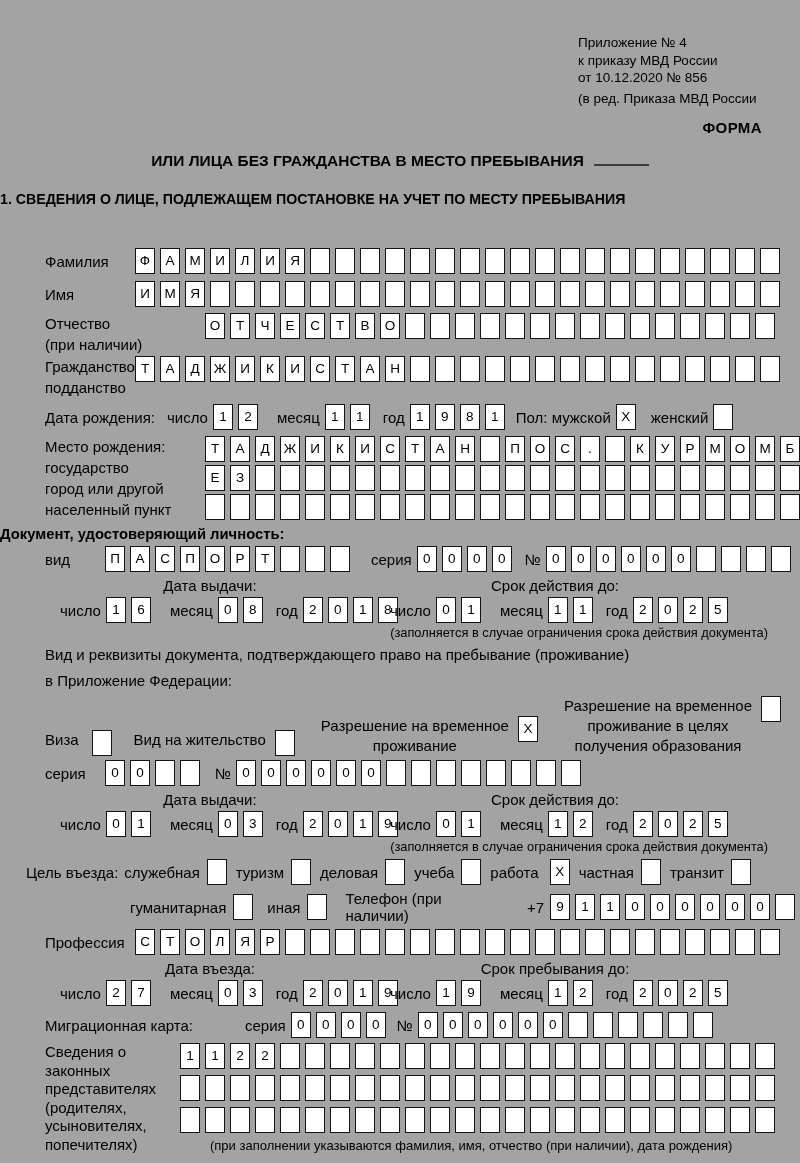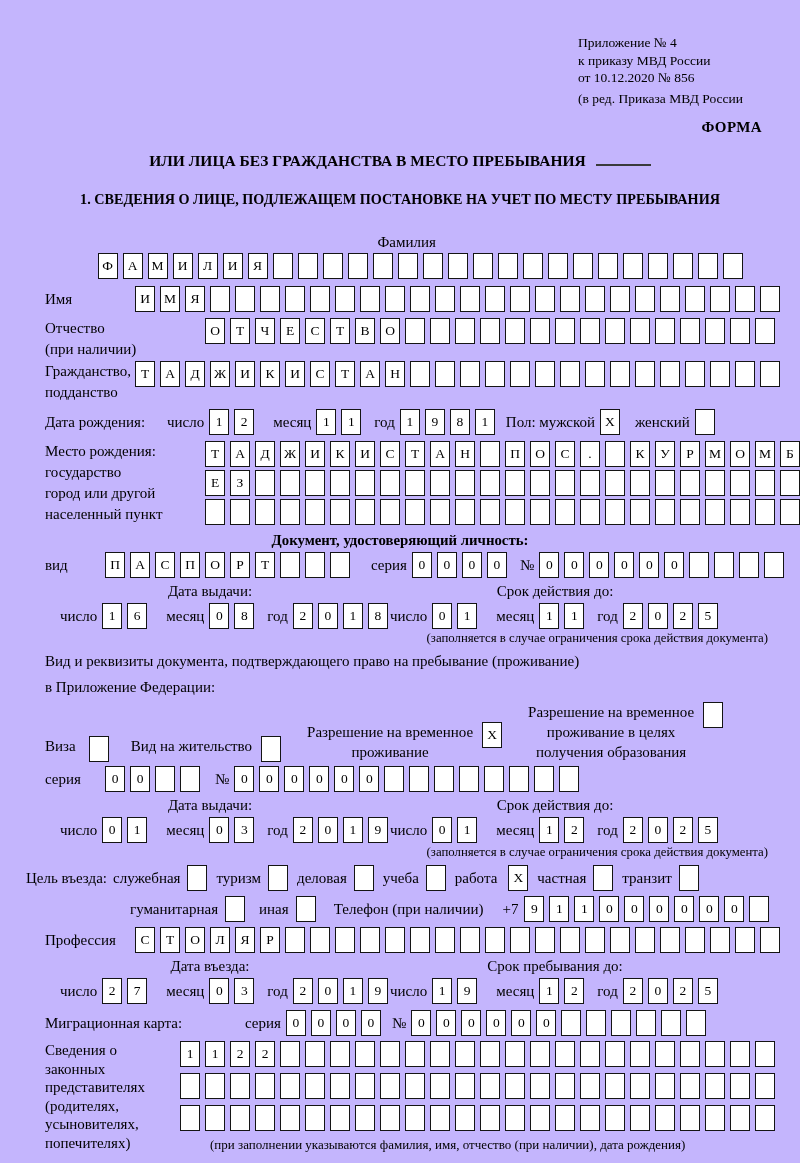--- a/index.html
+++ b/index.html
@@ -1,24 +1,24 @@
 <!DOCTYPE html>
 <html><head>
 <meta charset="utf-8">
 <style>
   html,body{margin:0;padding:0;background:#888;}
-  .page{position:relative;width:800px;height:1163px;margin:0 auto;background:#c4b5fd;color:#000;
-        font-family:Liberation Serif, serif;font-size:15px;overflow:hidden;}
+  .page{position:relative;width:800px;height:1163px;margin:0 auto;background:#a3a3a3;color:#000;
+        font-family:Liberation Sans, sans-serif;font-size:15px;overflow:hidden;}
   
   .hdr{margin:34px 0 0 578px;font-size:13.5px;line-height:17.5px;}
   .hdr-note{margin-top:3px;}
   .forma{text-align:right;margin:12px 38px 0 0;font-weight:bold;font-size:15px;letter-spacing:.4px;}
   .title{text-align:center;font-weight:bold;font-size:15.5px;margin-top:14px;line-height:21px;}
   .blank-line{display:inline-block;width:55px;height:13px;border-bottom:2.5px solid #3a3a3a;margin-left:10px;}
-  .sec{text-align:center;font-weight:bold;font-size:14.2px;margin-top:20px;line-height:17px;}
+  .sec{font-weight:bold;font-size:14.2px;margin-top:20px;line-height:17px;}
   
   .frow{display:flex;align-items:center;margin-left:45px;margin-top:7px;}
   .frow.top{align-items:flex-start;}
   .lbl{flex:none;line-height:21px;}
   .w90{width:90px;}  .w160{width:160px;} .w135{width:135px;} .w200{width:200px;} .w60{width:60px;}
   .lblcol{flex:none;line-height:21px;}
   .lblcol div{line-height:21px;}
   .boxes{display:inline-flex;flex:none;}
   .box{flex:none;box-sizing:border-box;width:20px;height:26px;border:1.5px solid #141414;margin-right:5px;
        text-align:center;line-height:23px;font-size:13.5px;background:#fff;}
@@ -61,21 +61,21 @@
   <div class="forma">ФОРМА</div>
 
   <div class="title">
     <div>
       <span>ИЛИ ЛИЦА БЕЗ ГРАЖДАНСТВА В МЕСТО ПРЕБЫВАНИЯ</span><span class="blank-line"></span>
     </div>
   </div>
 
   <div class="sec">1. СВЕДЕНИЯ О ЛИЦЕ, ПОДЛЕЖАЩЕМ ПОСТАНОВКЕ НА УЧЕТ ПО МЕСТУ ПРЕБЫВАНИЯ</div>
 
-  <div class="frow" style="margin-top:24px;flex-direction:column;">
+  <div class="frow" style="margin-top:40px;">
     <span class="lbl w90">Фамилия</span>
     <span class="boxes">
         <span class="box">Ф</span>
         <span class="box">А</span>
         <span class="box">М</span>
         <span class="box">И</span>
         <span class="box">Л</span>
         <span class="box">И</span>
         <span class="box">Я</span>
         <span class="box"></span>

